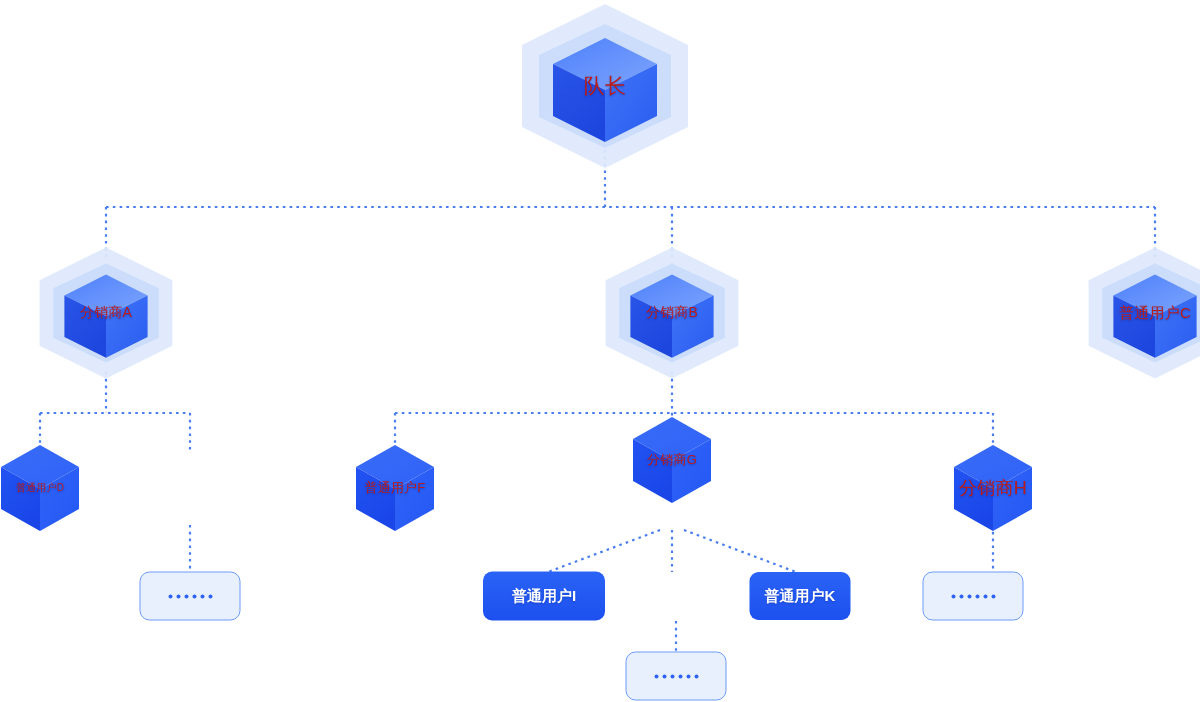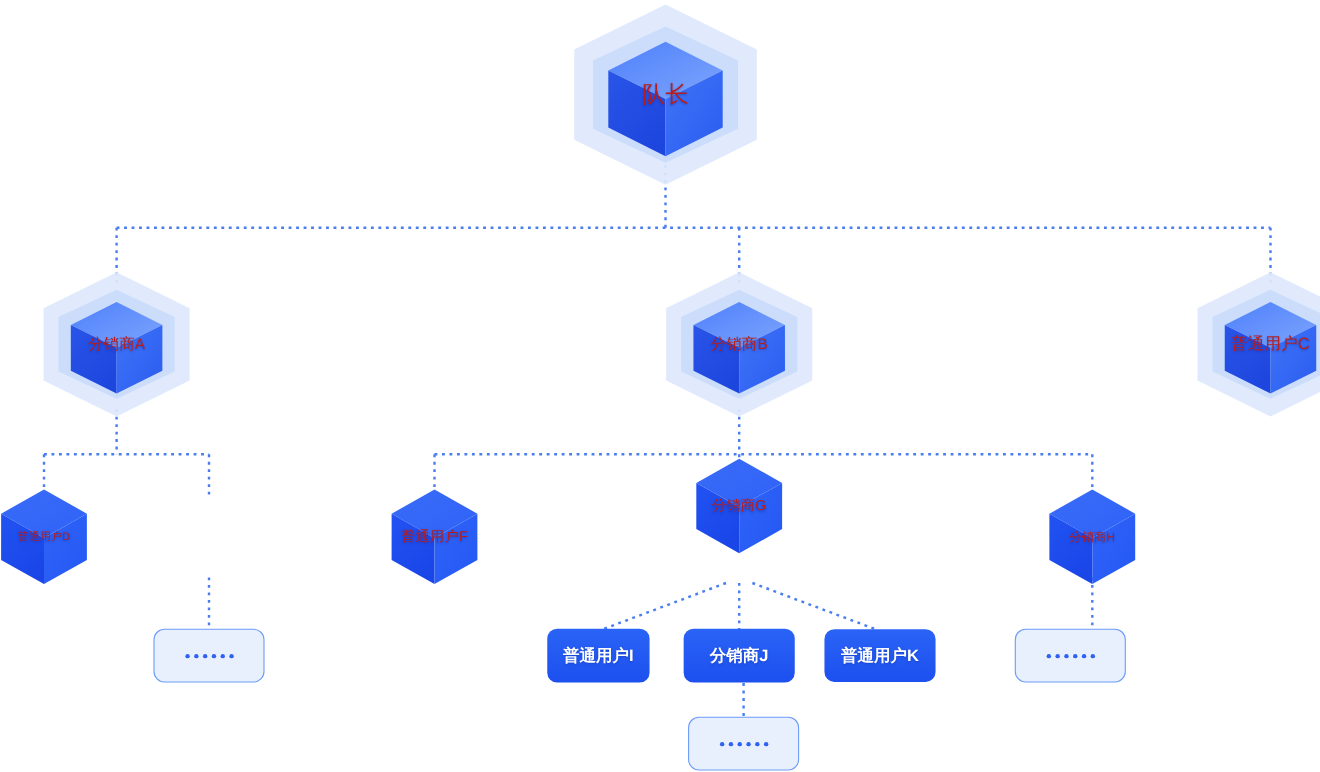--- a/index.html
+++ b/index.html
@@ -246,41 +246,38 @@
   </div>
 
   <div class="node" style="left:993px; top:488px; transform:translate(-50%,-50%);">
     <span class="hex">
       <svg width="104" height="90" viewBox="0 0 104 90">
         <polygon points="52,2 91,24 52,46 13,24" fill="url(#stop)"></polygon>
         <polygon points="13,24 52,46 52,88 13,66" fill="url(#sleft)"></polygon>
         <polygon points="91,24 91,66 52,88 52,46" fill="url(#sright)"></polygon>
       </svg>
     </span>
-    <span class="node-label" style="font-size:11px;text-align:center;">分销商H</span>
+    <span class="node-label" style="font-size:18px;text-align:center;">分销商H</span>
   </div>
 
   <div class="card ghost" style="left:190px; top:596px; width:101px; height:49px; transform:translate(-50%,-50%);">
     <span class="dots">
       <i></i>
         <i></i>
         <i></i>
         <i></i>
         <i></i>
         <i></i>
     </span>
   </div>
 
-  <div class="card solid" style="left:544px; top:596px; width:93px; height:49px; transform:translate(-50%,-50%);">
+  <div class="card solid" style="left:544px; top:596px; width:122px; height:49px; transform:translate(-50%,-50%);">
     <span>普通用户I</span>
   </div>
 
-  <div class="card solid" style="left:672px; top:596px; width:101px; height:49px; transform:translate(-50%,-50%);">
-    <span>分销商J</span>
-  </div>
 
   <div class="card solid" style="left:800px; top:596px; width:101px; height:48px; transform:translate(-50%,-50%);">
     <span>普通用户K</span>
   </div>
 
   <div class="card ghost" style="left:973px; top:596px; width:101px; height:49px; transform:translate(-50%,-50%);">
     <span class="dots">
       <i></i>
         <i></i>
         <i></i>

